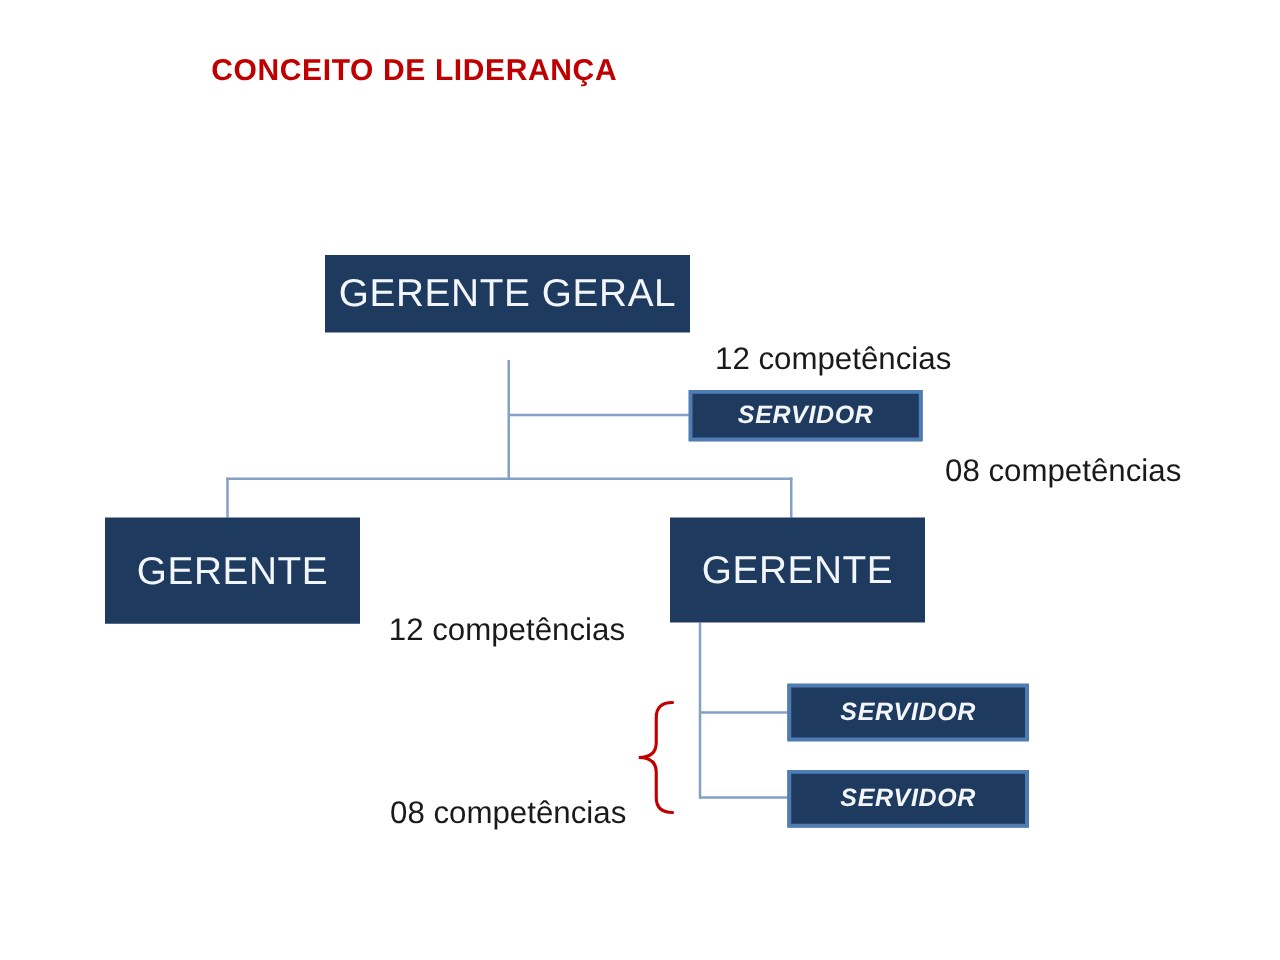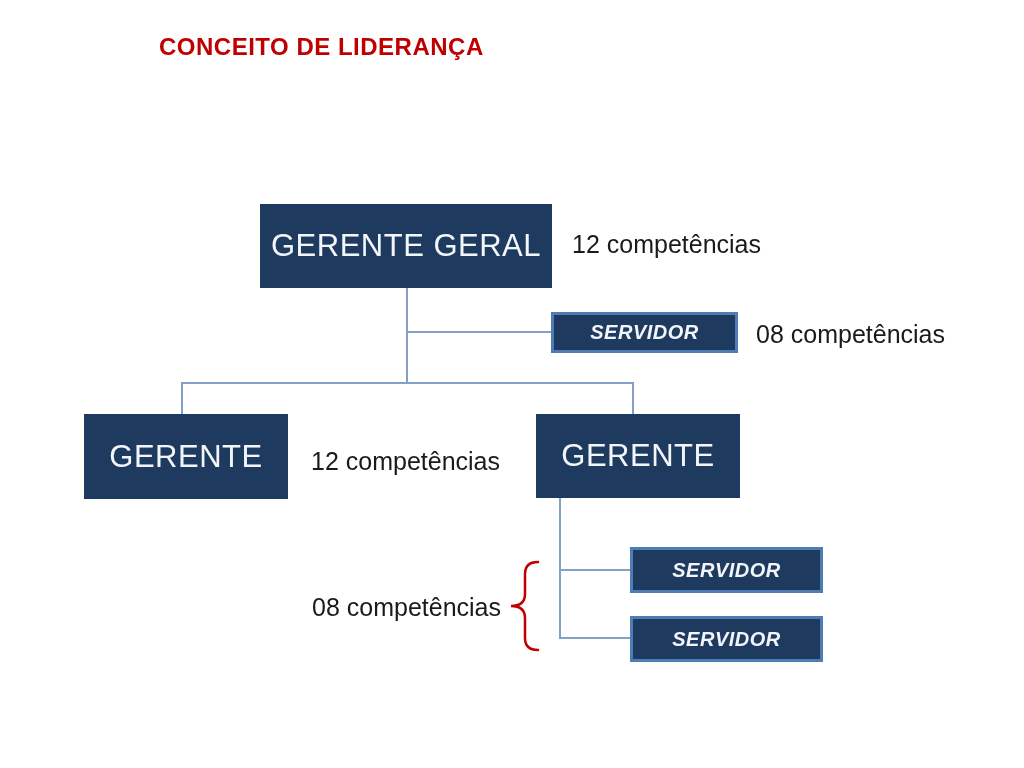--- a/index.html
+++ b/index.html
@@ -10,21 +10,21 @@
     overflow: hidden;
   }
   .slide {
     position: relative;
     width: 1024px; height: 768px;
     background: var(--background, #fff);
   }
   .title {
     position: absolute;
     left: 157px; top: 31px;
-    margin: 2px;
+    margin: 12px;
     font-size: 24px;
     font-weight: bold;
     letter-spacing: 0.5px;
     color: var(--title-red, #C00000);
   }
   .node {
     position: absolute;
     box-sizing: border-box;
     background: var(--box-fill, #1F3A5F);
     color: var(--box-text, #F2F6FA);
@@ -32,32 +32,33 @@
     align-items: center;
     justify-content: center;
     white-space: nowrap;
   }
   .box-large { font-size: 31px; font-weight: 400; letter-spacing: 0.5px; }
   .box-small {
     font-size: 20px; font-weight: bold; letter-spacing: 0.5px;
     border: 3px solid var(--box-border, #4E7DB5);
     font-style: italic;
   }
-  #gerente-geral   { left: 260px; top: 204px; width: 292px; height: 84px; }
+  #gerente-geral   { left: 260px; top: 204px; width: 292px; height: 62px; }
   #servidor-top    { left: 551px; top: 312px; width: 187px; height: 41px; }
   #gerente-left    { left:  84px; top: 414px; width: 204px; height: 85px; }
   #gerente-right   { left: 536px; top: 414px; width: 204px; height: 84px; }
   #servidor-mid    { left: 630px; top: 547px; width: 193px; height: 46px; }
   #servidor-bottom { left: 630px; top: 616px; width: 193px; height: 46px; }
   .note {
     position: absolute;
     font-size: 25px;
     color: var(--note-text, #1A1A1A);
     white-space: nowrap;
     line-height: 1.2;
+    margin-top: 43px;
   }
   #note-12-top    { left: 572px; top: 229px; }
   #note-08-top    { left: 756px; top: 319px; }
   #note-12-mid    { left: 311px; top: 446px; }
   #note-08-bottom { left: 312px; top: 592px; }
   .line { position: absolute; background: var(--connector, #85A0C6); }
   .line.v { width: 2px; }
   .line.h { height: 2px; }
   #l-root-drop   { left: 406px; top: 288px; height: 95px; }
   #l-staff-h     { left: 407px; top: 331px; width: 144px; }

